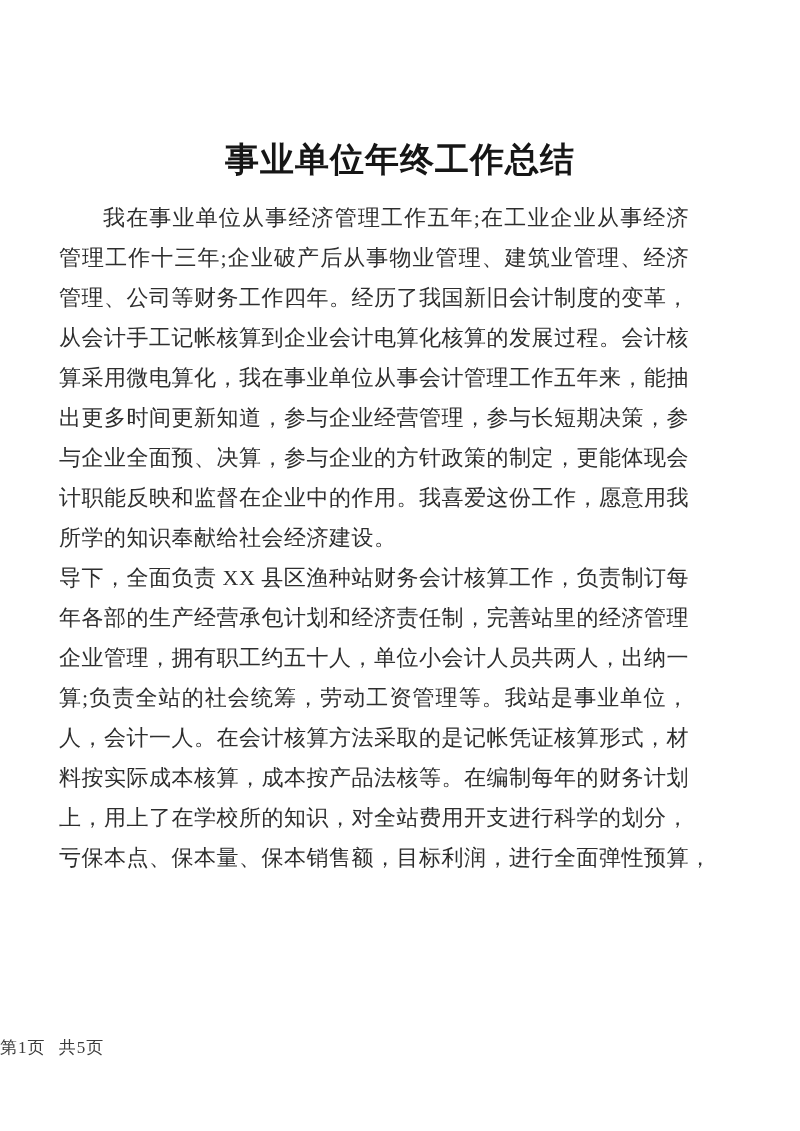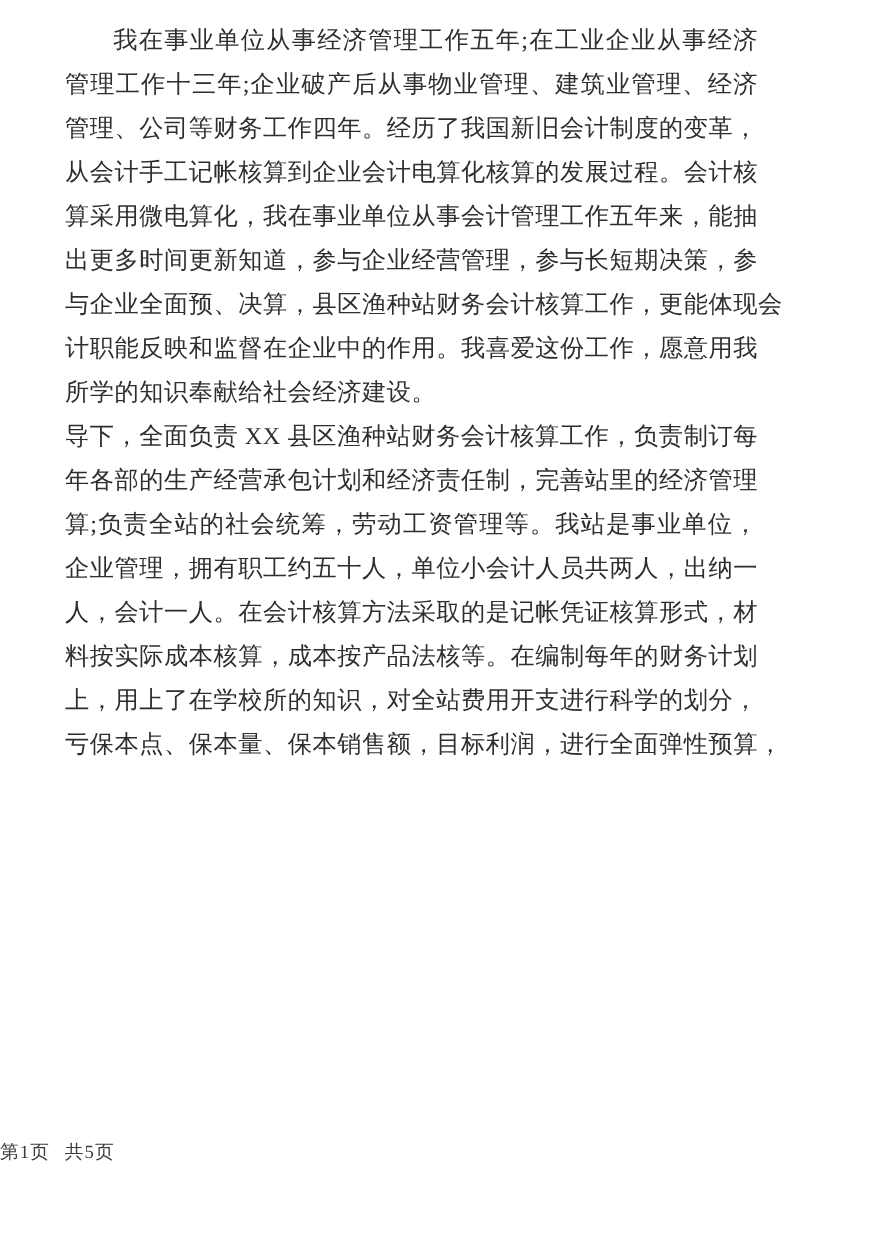--- a/index.html
+++ b/index.html
@@ -49,38 +49,39 @@
     line-height: 24px;
     letter-spacing: 1px;
     word-spacing: 8px;
     color: var(--footer-color, #3c3c3c);
   }
 </style>
 </head>
 <body>
 
 <div class="page" style="--page-bg: #ffffff; --title-color: #161616; --text-color: #2e2e2e; --footer-color: #3c3c3c;">
+  <h1 class="doc-title">事业单位年终工作总结</h1>
 
   <main class="doc-body" id="doc-body">
       <div class="paragraph">
         <div class="text-line first-line">我在事业单位从事经济管理工作五年;在工业企业从事经济</div>
         <div class="text-line">管理工作十三年;企业破产后从事物业管理、建筑业管理、经济</div>
         <div class="text-line">管理、公司等财务工作四年。经历了我国新旧会计制度的变革，</div>
         <div class="text-line">从会计手工记帐核算到企业会计电算化核算的发展过程。会计核</div>
         <div class="text-line">算采用微电算化，我在事业单位从事会计管理工作五年来，能抽</div>
         <div class="text-line">出更多时间更新知道，参与企业经营管理，参与长短期决策，参</div>
-        <div class="text-line">与企业全面预、决算，县区渔种站财务会计核算工作，更能体现会</div>
+        <div class="text-line">与企业全面预、决算，参与企业的方针政策的制定，更能体现会</div>
         <div class="text-line">计职能反映和监督在企业中的作用。我喜爱这份工作，愿意用我</div>
         <div class="text-line para-end">所学的知识奉献给社会经济建设。</div>
       </div>
       <div class="paragraph">
         <div class="text-line">导下，全面负责 XX 县区渔种站财务会计核算工作，负责制订每</div>
         <div class="text-line">年各部的生产经营承包计划和经济责任制，完善站里的经济管理</div>
+        <div class="text-line">企业管理，拥有职工约五十人，单位小会计人员共两人，出纳一</div>
         <div class="text-line">算;负责全站的社会统筹，劳动工资管理等。我站是事业单位，</div>
-        <div class="text-line">企业管理，拥有职工约五十人，单位小会计人员共两人，出纳一</div>
         <div class="text-line">人，会计一人。在会计核算方法采取的是记帐凭证核算形式，材</div>
         <div class="text-line">料按实际成本核算，成本按产品法核等。在编制每年的财务计划</div>
         <div class="text-line">上，用上了在学校所的知识，对全站费用开支进行科学的划分，</div>
         <div class="text-line">亏保本点、保本量、保本销售额，目标利润，进行全面弹性预算，</div>
       </div>
     </main>
 
   <footer class="page-footer">
     <span>第1页 共5页</span>
   </footer>

